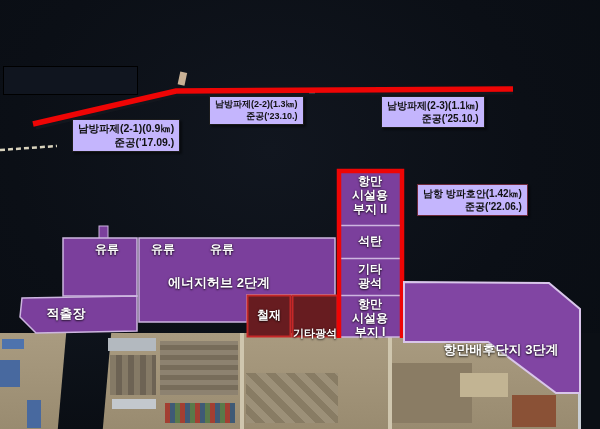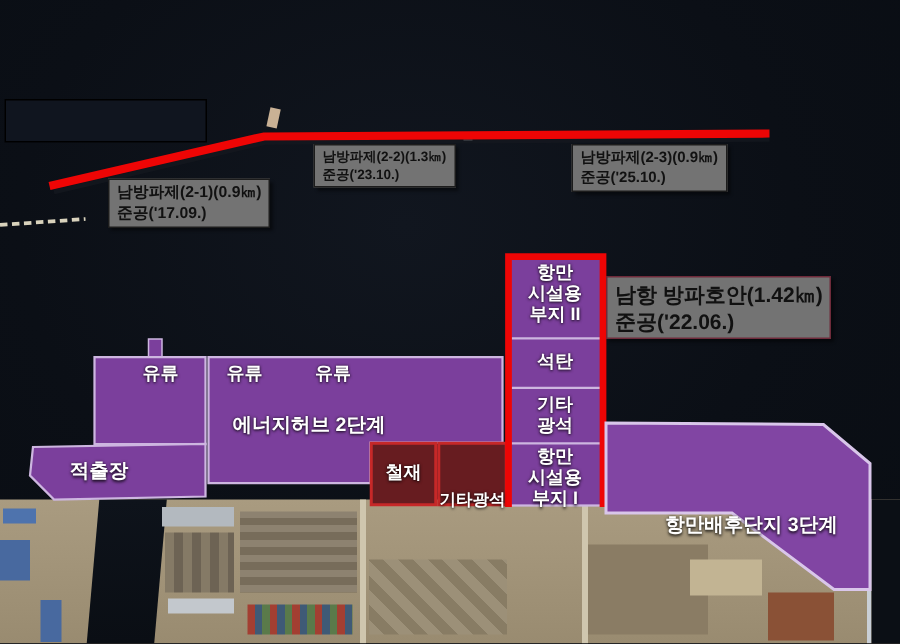--- a/index.html
+++ b/index.html
@@ -35,29 +35,29 @@
   .zl-block{
     position:absolute;color:#fff;font-weight:bold;text-align:center;
     transform:translateX(-50%);
     text-shadow:0 1px 2px rgba(0,0,0,.75), 0 0 2px rgba(0,0,0,.5);
   }
   .zl-block span{display:block;}
   .fs13{font-size:13px;} .fs12{font-size:12px;} .fs11{font-size:11px;}
   .col-lines{font-size:12px;line-height:14px;letter-spacing:0;}
   
   .pinkbox{
-    position:absolute;background:#737373;border:1.5px solid #1c1c1c;
-    color:#111;font-weight:bold;text-align:left;white-space:nowrap;
+    position:absolute;background:#c4b5fd;border:1.5px solid #1c1c1c;
+    color:#111;font-weight:bold;text-align:right;white-space:nowrap;
     padding:2px 5px;line-height:1.3;box-shadow:2px 2px 2px rgba(0,0,0,.45);
   }
   .pinkbox span{display:block;}
   .pb1{left:72px;top:119px;font-size:10.5px;}
   .pb2{left:209px;top:96px;font-size:9px;}
   .pb3{left:381px;top:96px;font-size:10px;}
-  .pb4{left:404px;top:184px;font-size:14px;border-color:#6e2a3a;}
+  .pb4{left:417px;top:184px;font-size:10px;border-color:#6e2a3a;}
 </style>
 </head>
 <body>
 
 <div class="stage">
 
   <div class="sea"></div>
 
   <div class="terrain">
     <div class="tf" style="left:62px;top:0;width:45px;height:96px;background:linear-gradient(#0e131b,#0a0e14);transform:skewX(-5deg);"></div>
@@ -113,32 +113,32 @@
 
   <div class="pinkbox pb1">
     <span>남방파제(2-1)(0.9㎞)</span>
     <span>준공('17.09.)</span>
   </div>
   <div class="pinkbox pb2">
     <span>남방파제(2-2)(1.3㎞)</span>
     <span>준공('23.10.)</span>
   </div>
   <div class="pinkbox pb3">
-    <span>남방파제(2-3)(0.9㎞)</span>
+    <span>남방파제(2-3)(1.1㎞)</span>
     <span>준공('25.10.)</span>
   </div>
   <div class="pinkbox pb4">
     <span>남항 방파호안(1.42㎞)</span>
     <span>준공('22.06.)</span>
   </div>
 
   <div class="zl fs12" style="left:107px;top:249px;">유류</div>
   <div class="zl fs12" style="left:163px;top:249px;">유류</div>
   <div class="zl fs12" style="left:222px;top:249px;">유류</div>
-  <div class="zl fs13" style="left:183px;top:283px;padding-left:46px;">에너지허브 2단계</div>
+  <div class="zl fs13" style="left:196px;top:283px;padding-left:46px;">에너지허브 2단계</div>
   <div class="zl fs13" style="left:66px;top:314px;">적출장</div>
   <div class="zl fs12" style="left:269px;top:315px;">철재</div>
   <div class="zl fs11" style="left:315px;top:333px;font-family:Liberation Mono, monospace;">기타광석</div>
 
   <div class="zl-block col-lines" style="left:370px;top:174px;">
     <span>항만</span>
     <span>시설용</span>
     <span>부지 II</span>
   </div>
   <div class="zl fs12" style="left:370px;top:241px;font-family:Liberation Mono, monospace;">석탄</div>

